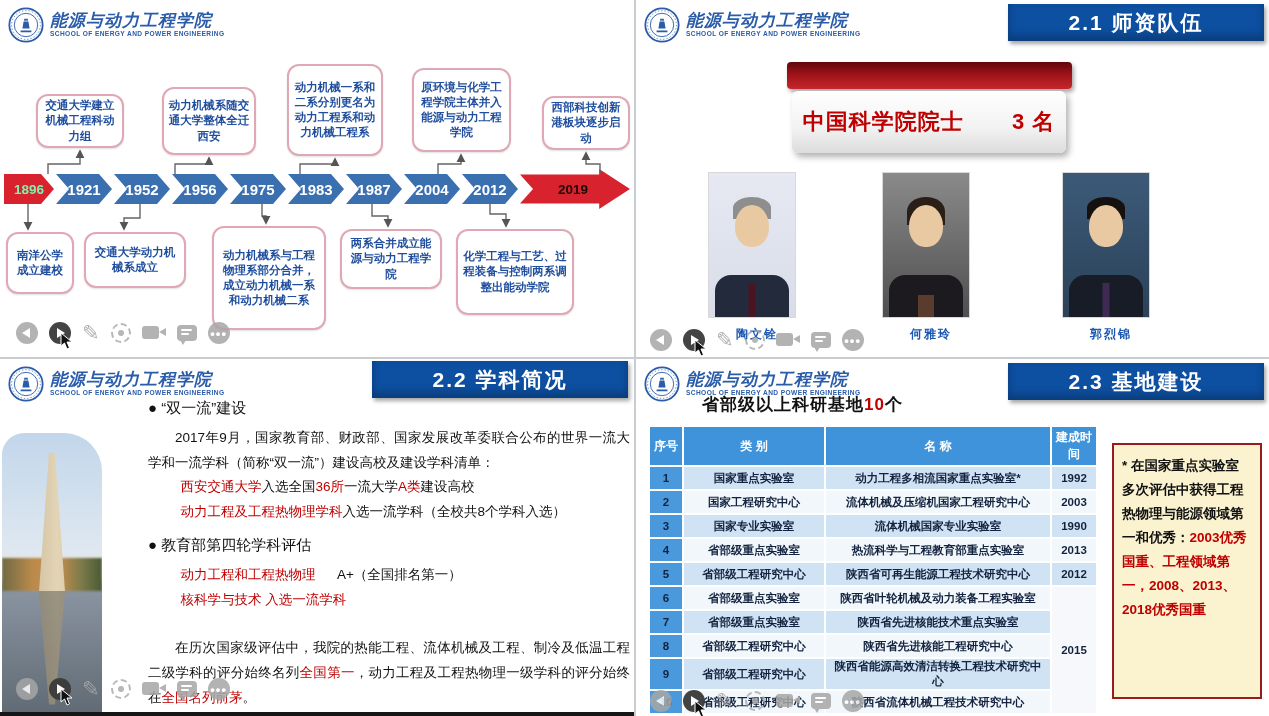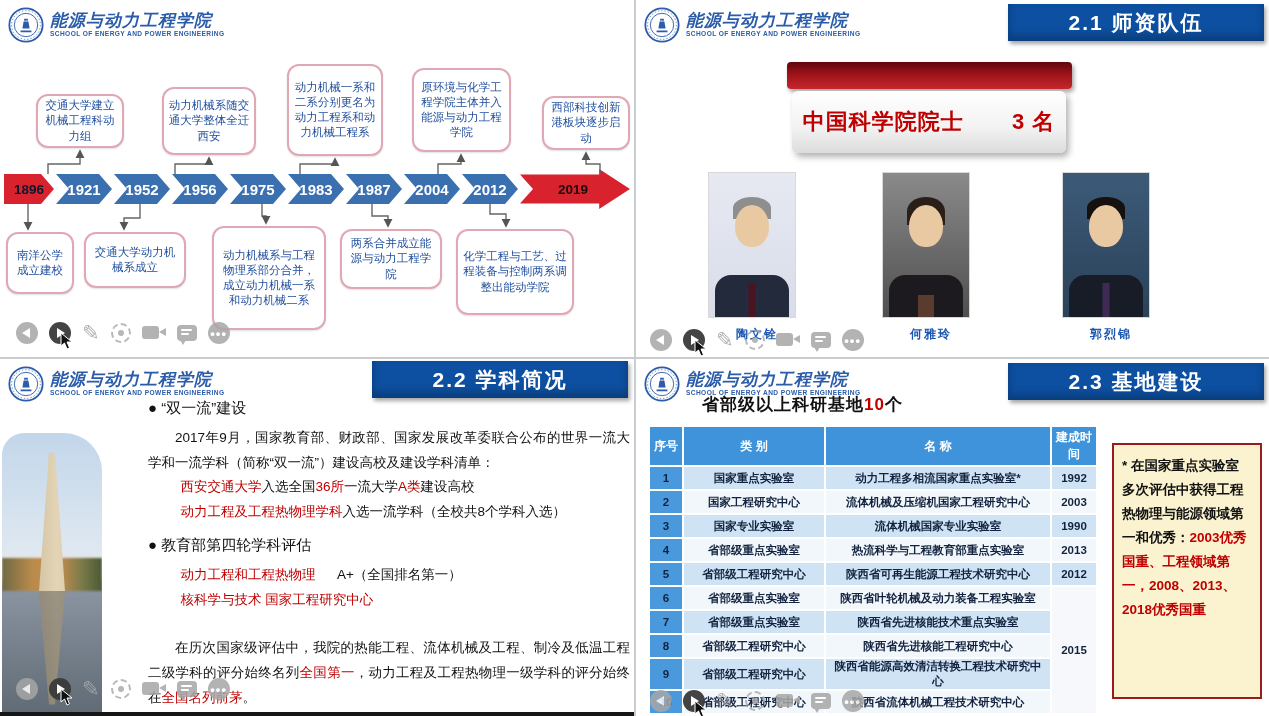--- a/index.html
+++ b/index.html
@@ -44,26 +44,26 @@
   .tb-cam .lens{position:absolute;right:0;top:2px;width:0;height:0;border-top:4.5px solid transparent;border-bottom:4.5px solid transparent;border-right:7px solid #a6a6a6}
   .tb-chat{position:relative;width:20px;height:16px;background:#a6a6a6;border-radius:4px;opacity:.85;cursor:pointer}
   .tb-chat i{position:absolute;left:4px;height:2px;background:#fff;border-radius:1px}
   .tb-chat .l1{top:4px;width:11px}.tb-chat .l2{top:8px;width:8px}
   .tb-chat::after{content:'';position:absolute;left:3px;bottom:-4px;border-left:3px solid transparent;border-right:3px solid transparent;border-top:5px solid #a6a6a6}
   .tb-more{letter-spacing:1px;color:#fff;font-size:13px;font-weight:700}
   .cursor{position:absolute;left:44px;top:11px;z-index:31}
 
   
   .tbox{position:absolute;background:#fff;border:2px solid var(--box-border-pink);border-radius:12px;
-    color:var(--box-text-blue);font-weight:400;font-size:11.5px;line-height:1.32;text-align:center;
+    color:var(--box-text-blue);font-weight:700;font-size:11.5px;line-height:1.32;text-align:center;
     display:flex;align-items:center;justify-content:center;padding:3px 4px;box-shadow:0 1px 2px rgba(0,0,0,.12)}
   .chev{position:absolute;top:174px;height:30px;display:flex;align-items:center;justify-content:center;
     color:#fff;font-weight:700;font-size:15px;background:var(--timeline-blue)}
   .chev.mid{clip-path:polygon(0 0,calc(100% - 13px) 0,100% 50%,calc(100% - 13px) 100%,0 100%,13px 50%)}
-  .chev.first{background:var(--timeline-red);color:#0f172a;font-size:13.5px;
+  .chev.first{background:var(--timeline-red);color:#86efac;font-size:13.5px;
     clip-path:polygon(0 0,calc(100% - 13px) 0,100% 50%,calc(100% - 13px) 100%,0 100%)}
   .chev.last{background:var(--timeline-red);color:#200909;font-size:13.5px;top:169px;height:40px;
     clip-path:polygon(0 14%,72% 14%,72% 0,100% 50%,72% 100%,72% 86%,0 86%,13px 50%);
     justify-content:flex-start;padding-left:38px}
   .conn{position:absolute;inset:0;pointer-events:none}
 
   
   .banner{position:absolute;left:151px;top:62px;width:285px;height:27px;border-radius:4px;
     background:linear-gradient(180deg,#5e080d 0%,#9e1218 45%,#c4272d 100%);box-shadow:2px 3px 4px rgba(0,0,0,.35)}
   .panel{position:absolute;left:156px;top:91px;width:274px;height:62px;border-radius:6px;
@@ -305,21 +305,21 @@
       <p class="ind2">
         <span class="rd">西安交通大学</span><span>入选全国</span><span class="rd">36所</span><span>一流大学</span><span class="rd">A类</span><span>建设高校</span>
       </p>
       <p class="ind2">
         <span class="rd">动力工程及工程热物理学科</span><span>入选一流学科（全校共8个学科入选）</span>
       </p>
       <div class="bullet" style="margin-top:12px">● 教育部第四轮学科评估</div>
       <p class="ind2">
         <span class="rd">动力工程和工程热物理</span><span class="sp" style="width:1.6em"></span><span>A+（全国排名第一）</span>
       </p>
-      <p class="ind2 rd">核科学与技术  国家工程研究中心</p>
+      <p class="ind2 rd">核科学与技术  入选一流学科</p>
       <p class="ind" style="margin-top:24px">
         <span>在历次国家级评估中，我院的热能工程、流体机械及工程、制冷及低温工程二级学科的评分始终名列</span><span class="rd">全国第一</span><span>，动力工程及工程热物理一级学科的评分始终在</span><span class="rd">全国名列前茅</span><span>。</span>
       </p>
     </div>
 
     <div class="toolbar" style="left:16px;top:676px;top:318px;">
       <span class="tb">
           <span class="tri-l"></span>
         </span>
       <span class="tb dark">

